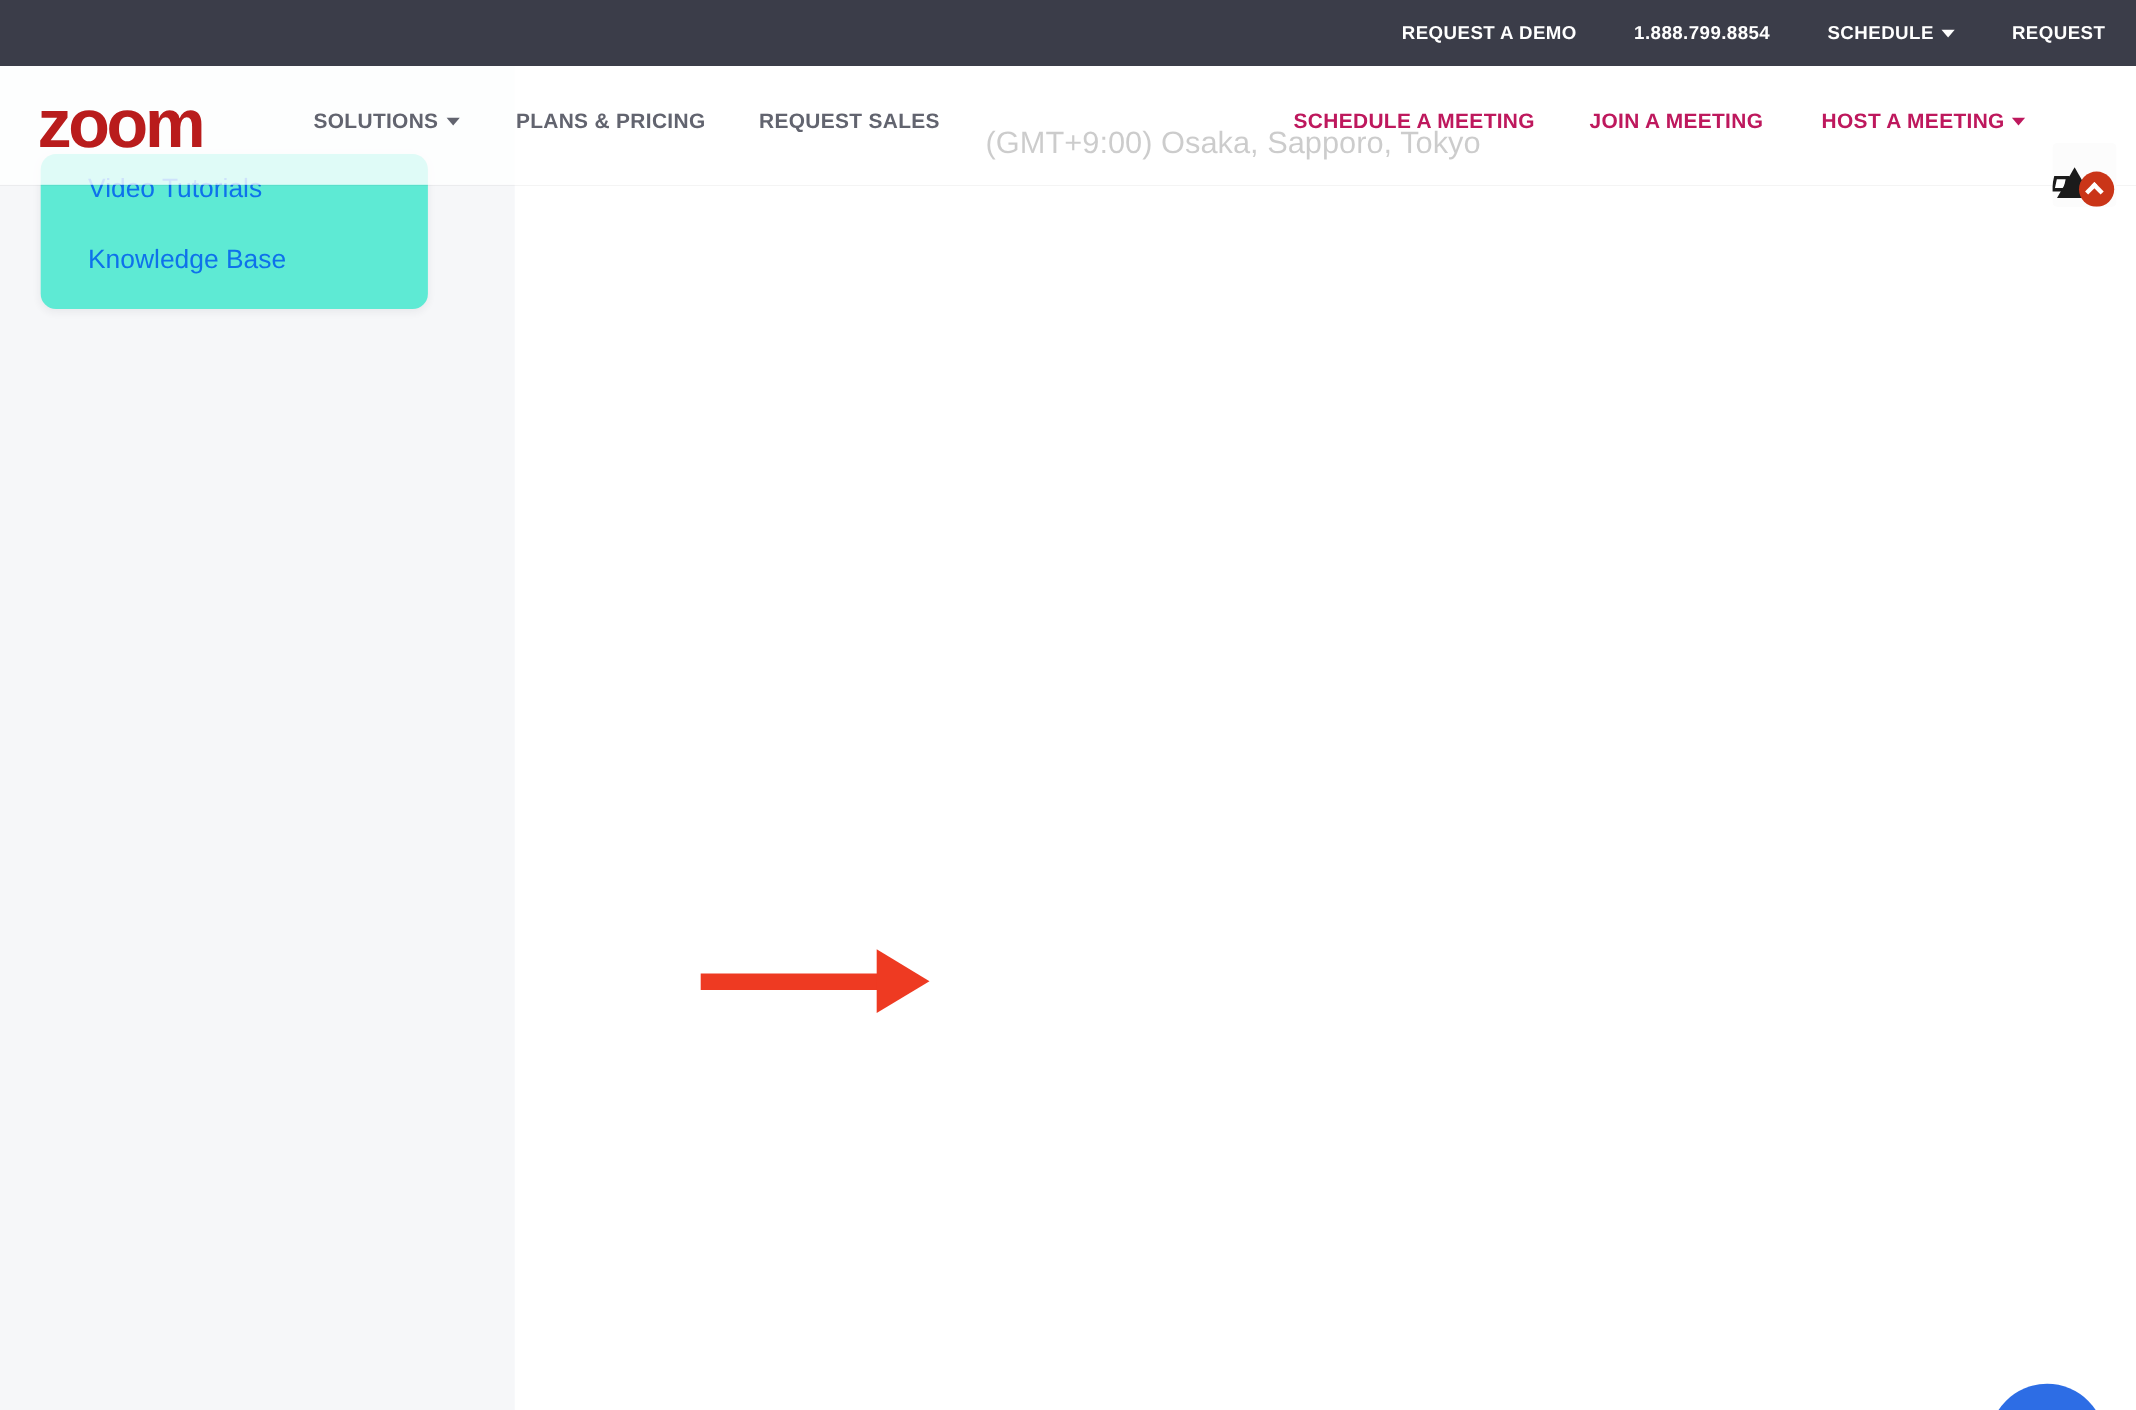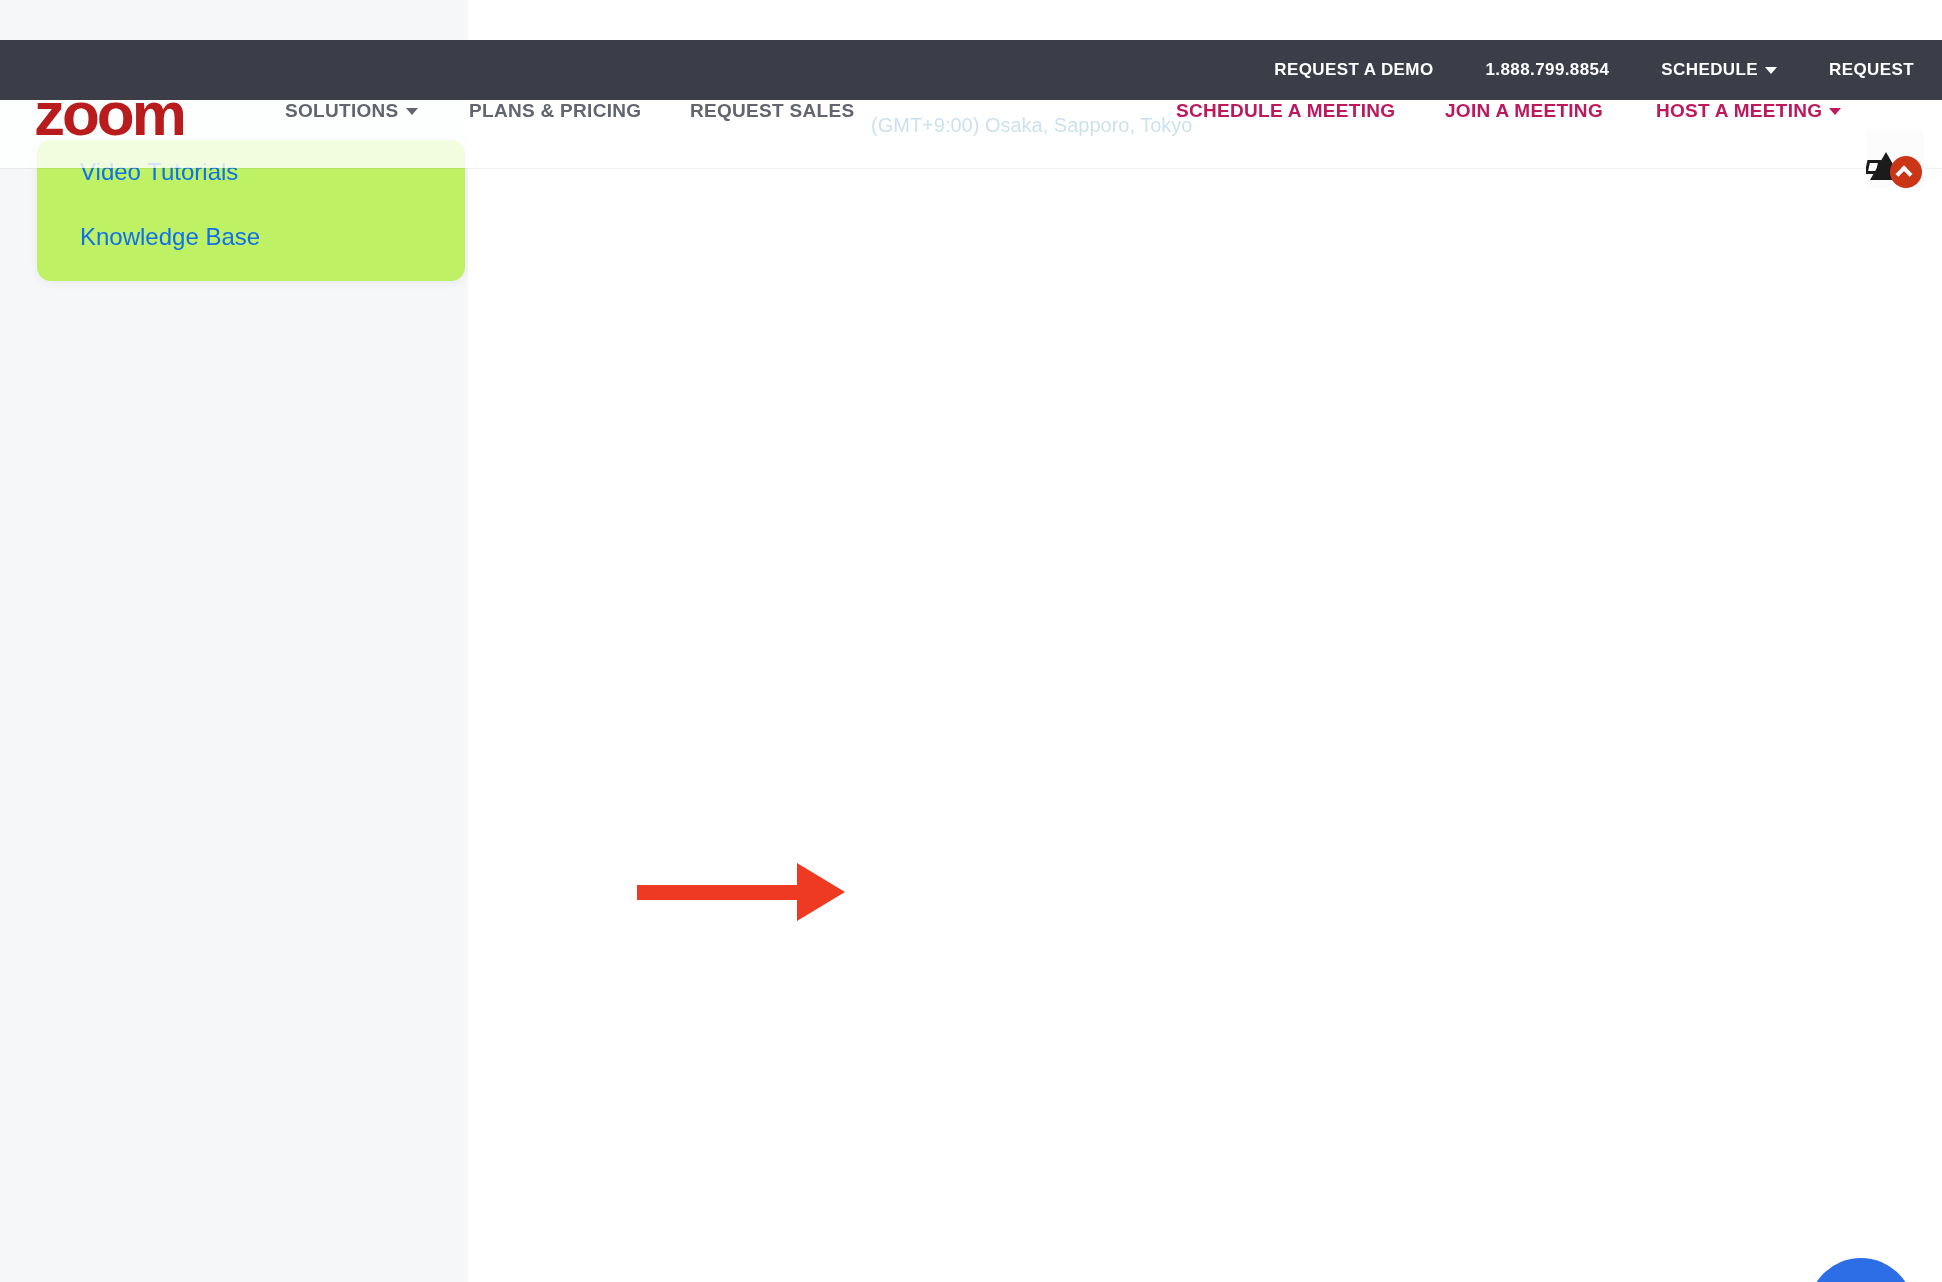--- a/index.html
+++ b/index.html
@@ -4,30 +4,30 @@
 <style>
   * { margin:0; padding:0; box-sizing:border-box; }
   html,body { width:1942px; height:1282px; overflow:hidden; }
   body { font-family:"Liberation Sans","DejaVu Sans",sans-serif; background:#fff; color:#232333; position:relative; }
 
   
   .left-strip { position:absolute; left:0; top:0; width:468px; height:1282px; background:#f6f7f9; z-index:1; }
   .main-area  { position:absolute; left:468px; top:0; right:0; height:1282px; background:#fff; z-index:1; }
 
   
-  .behind-text { position:absolute; left:871px; top:114px; font-size:20px; color:#0369a1; z-index:2; }
+  .behind-text { position:absolute; left:896px; top:114px; font-size:28px; color:#000000; z-index:2; }
 
   
-  .sidebar-card { position:absolute; left:37px; top:140px; width:428px; height:141px; background:#bef264;
+  .sidebar-card { position:absolute; left:37px; top:140px; width:352px; height:141px; background:#5eead4;
                   border-radius:14px; box-shadow:0 2px 8px rgba(40,40,60,.07); z-index:3; }
   .sidebar-link { position:absolute; left:43px; font-size:24px; color:#0e71eb; cursor:pointer; white-space:nowrap; }
 
   
   .topbar { position:absolute; left:0; top:0; width:1942px; height:60px; background:#3b3d49; z-index:40;
-            display:flex; align-items:center; justify-content:flex-end; gap:52px; padding-right:28px;margin-top:40px; }
+            display:flex; align-items:center; justify-content:flex-end; gap:52px; padding-right:28px; }
   .topbar .item { color:#fff; font-size:17px; font-weight:700; letter-spacing:.4px; white-space:nowrap; cursor:pointer; }
   .caret-down { display:inline-block; width:0; height:0; border-left:6px solid transparent; border-right:6px solid transparent;
                 border-top:7px solid currentColor; margin-left:7px; vertical-align:middle; }
 
   
   .header { position:absolute; left:0; top:60px; width:1942px; height:108px; background:rgba(255,255,255,.80);
             z-index:30; box-shadow:0 1px 0 rgba(0,0,0,.05); }
   .logo { position:absolute; left:34px; top:18px; font-size:62px; font-weight:700; color:#b91c1c; letter-spacing:-3px; cursor:pointer; }
   .hnav { position:absolute; top:40px; font-size:19px; font-weight:700; color:#62646f; letter-spacing:.3px; cursor:pointer; white-space:nowrap; }
   .hnav.blue { color:#be185d; }

